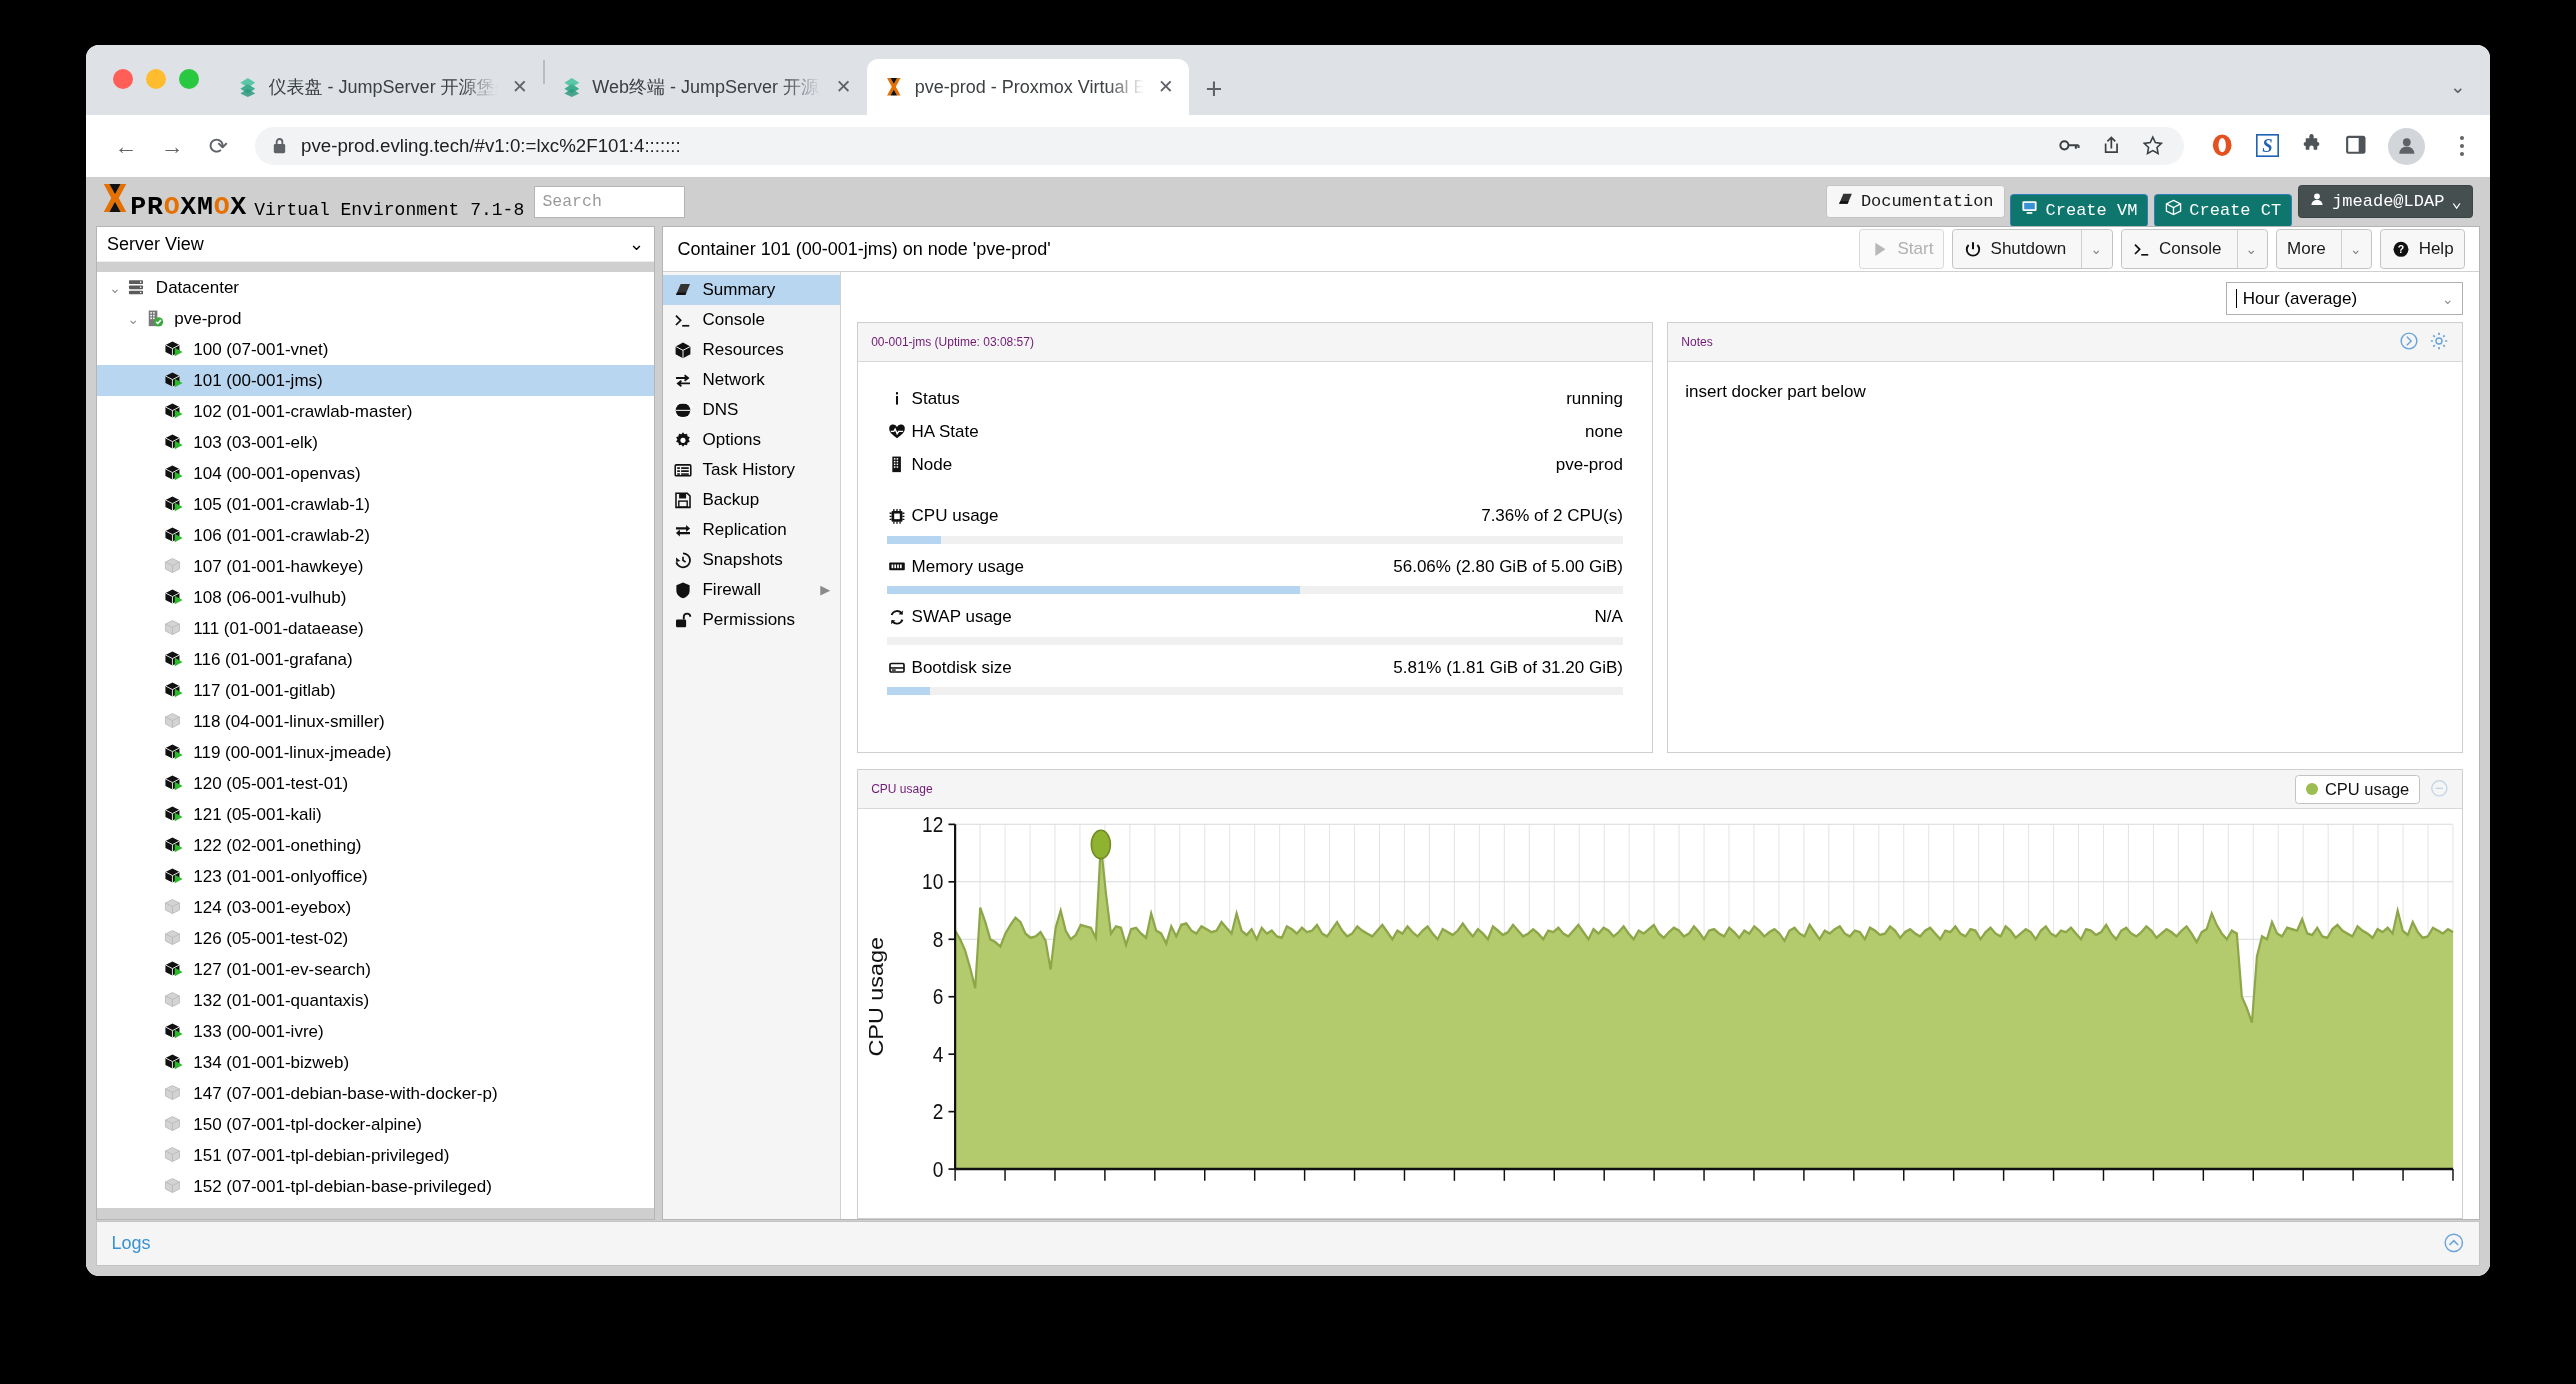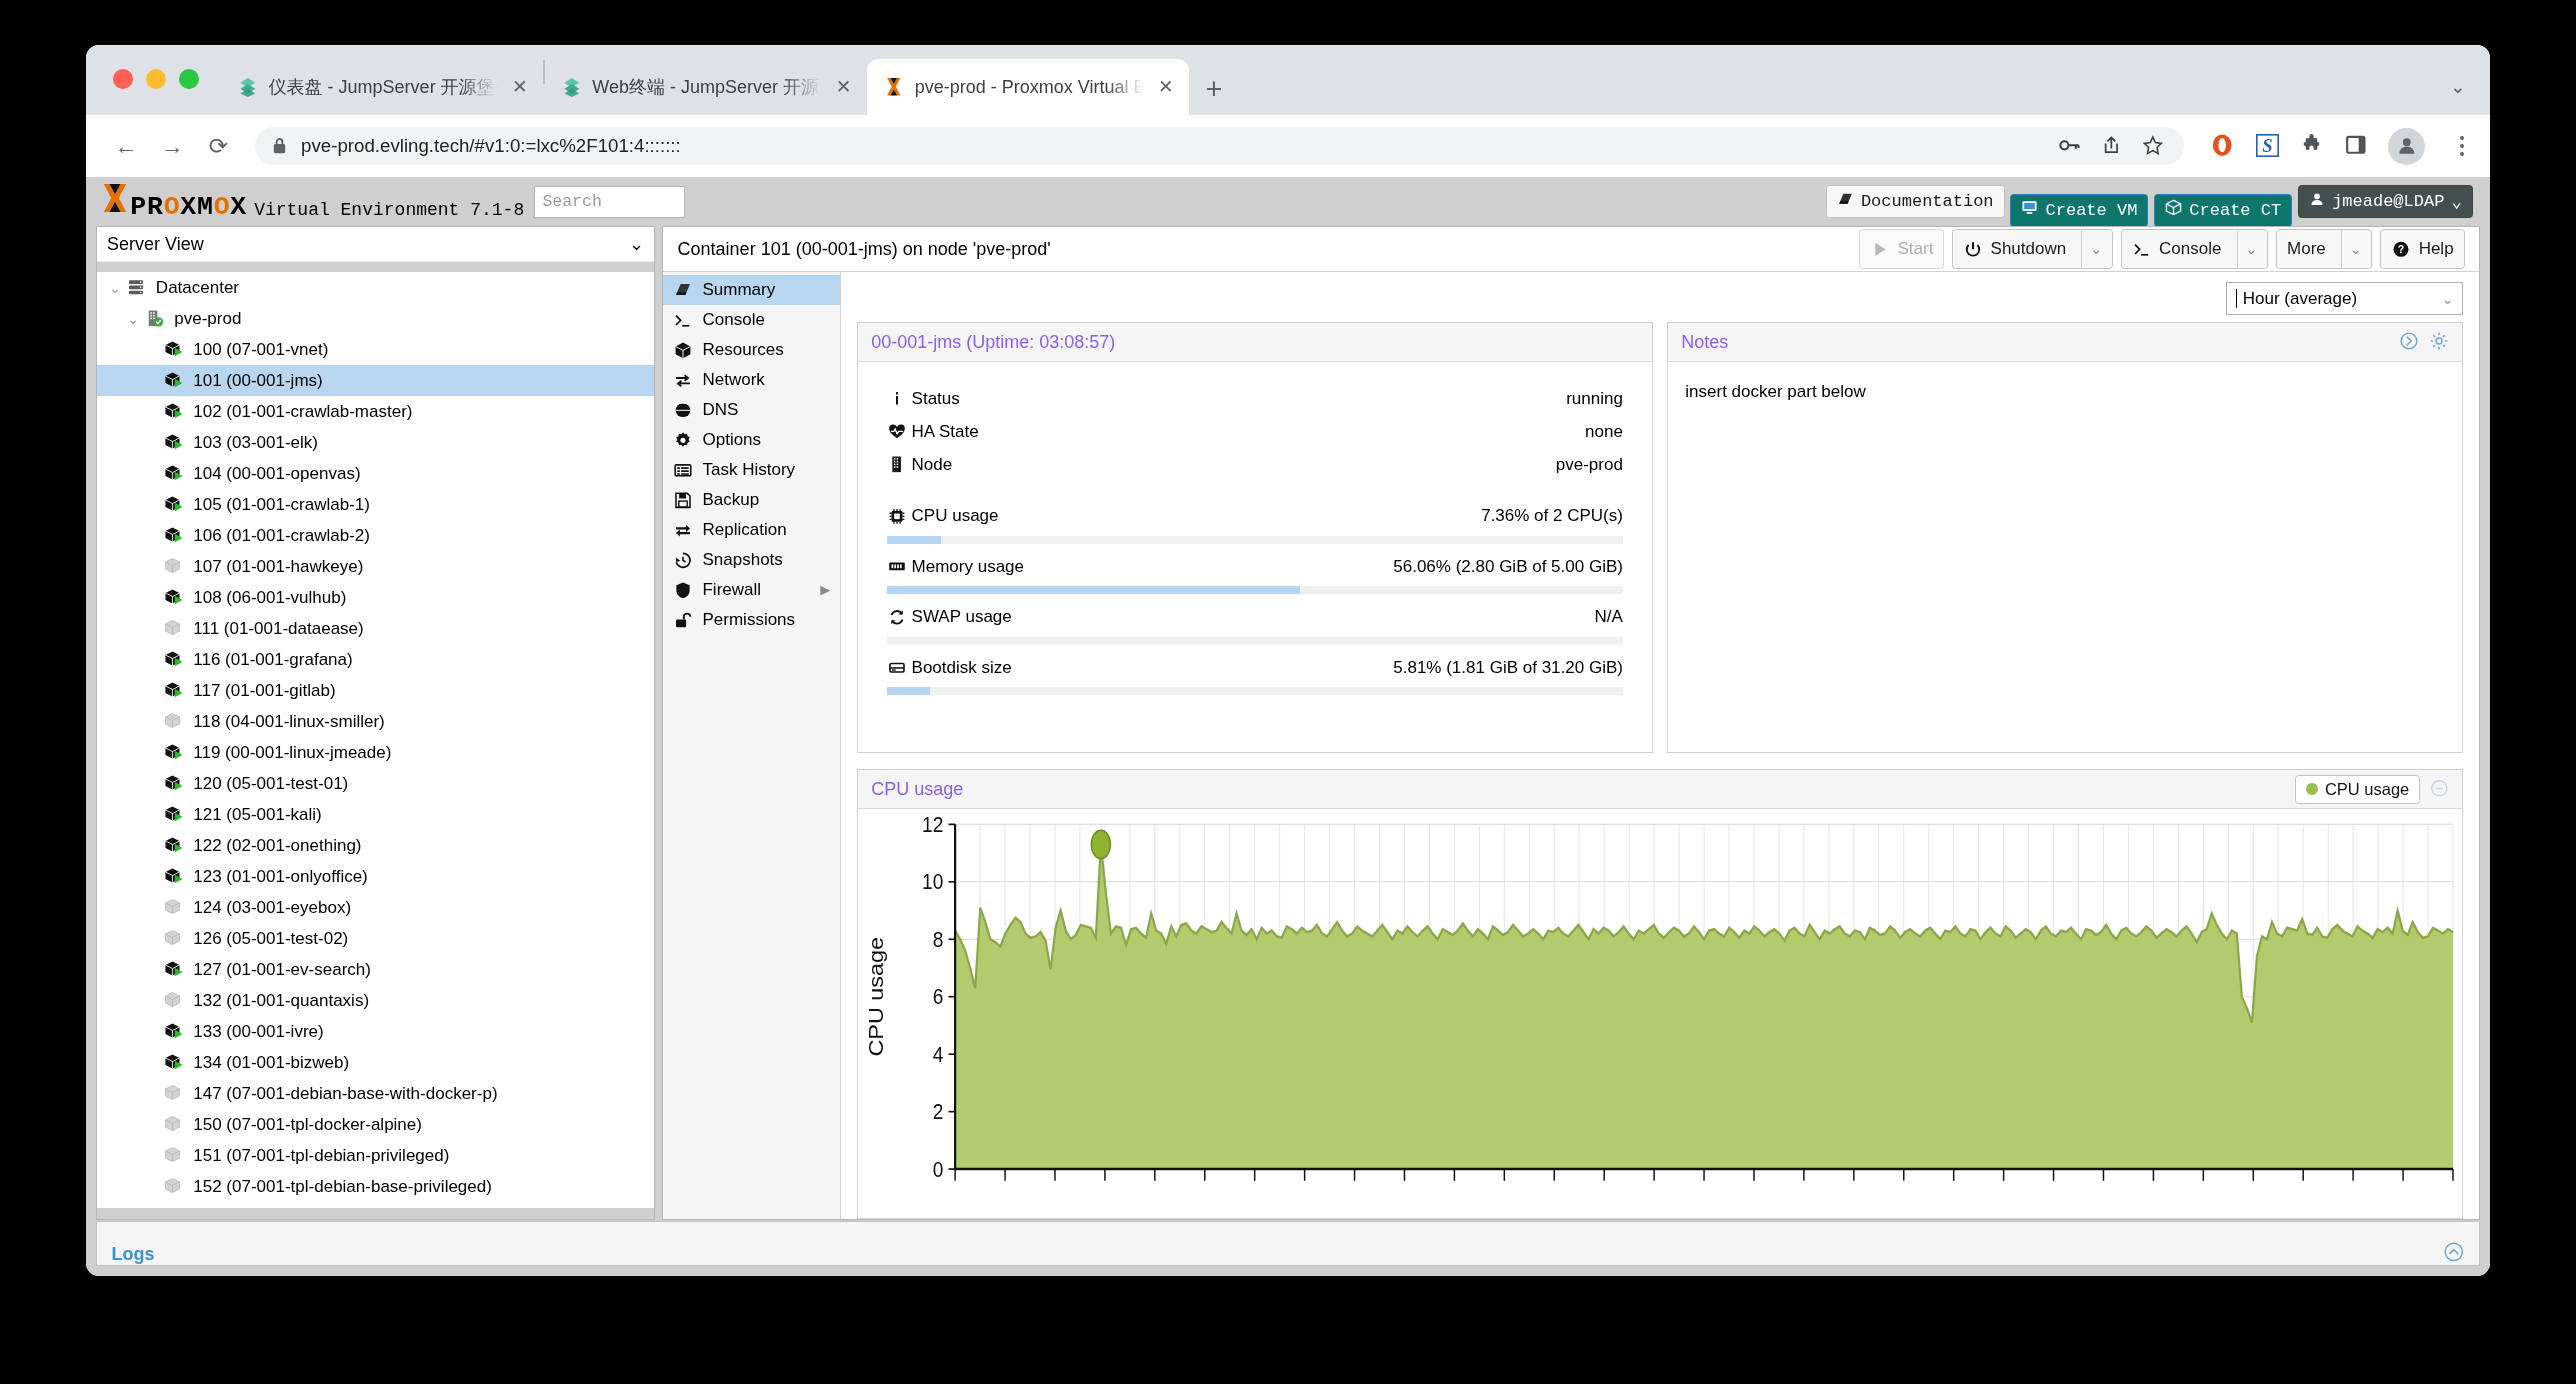--- a/index.html
+++ b/index.html
@@ -124,21 +124,21 @@
   .tr-select {
     width:237px; height:33px; background:#fff; border:0.7px solid #b0b0b0;
     display:flex; align-items:center; padding:0 8.6px; font-size:17px; color:#000; position:relative;
   }
   .tr-caret { margin-left:auto; color:#8a8a8a; font-size:13.7px;}
   .caret-line { width:1.4px; height:18.7px; background:#000; margin-right:5.8px;}
   .cards { display:flex; gap:14.4px; padding:0 16px; }
   .card { border:0.7px solid #cfcfcf; background:#fff; display:flex; flex-direction:column; }
   .card-head { height:39px; background:#f5f5f5; border-bottom:0.7px solid #d8d8d8;
                display:flex; align-items:center; padding:0 13px; }
-  .card-title { font-size:18px; color:#8b5cf6;text-align:right; }
+  .card-title { font-size:12px; color:#701a75;text-align:right; }
   .card-tools { margin-left:auto; display:flex; gap:10px; align-items:center;}
   .status-card { flex:1 1 0; min-width:0; height:431px; }
   .notes-card { flex:1 1 0; min-width:0; height:431px; }
   .st-rows { padding:20px 29px 0 29px; }
   .st-row { display:flex; align-items:center; height:33px; font-size:17px; color:#000;}
   .st-row .ico { width:24.4px; flex:none; display:flex; align-items:center; }
   .st-row .lbl { flex:1; }
   .st-row .val { text-align:right; white-space:nowrap;}
   .st-gap { height:18.7px; }
   .bar { height:8px; background:#f0f0f0; margin:2.9px 0 6.5px 0;}
@@ -147,23 +147,22 @@
   .chart-card { margin:16px 16px 0 16px; border:0.7px solid #cfcfcf; flex:1; display:flex; flex-direction:column; min-height:0;}
   .legend-chip {
     background:#fff; border:0.7px solid #c3c3c3; border-radius:3.6px; height:29px;
     display:flex; align-items:center; gap:7.2px; padding:0 10px; font-size:16.5px; color:#111;
   }
   .legend-dot { width:12.2px; height:12.2px; border-radius:50%; background:#9cbd4f; display:block;}
   .chart-body { flex:1; padding:7.2px 0 0 0; min-height:0; }
   
   .logs-bar {
     position:absolute; left:10px; right:10px; bottom:10px; height:45px;
-    background:#f5f5f5; border:0.7px solid #c3c3c3; display:flex; align-items:flex-end;
+    background:#f5f5f5; border:0.7px solid #c3c3c3; display:flex; align-items:center;
     padding:0 14.4px;
-    font-weight:bold;
   }
   .logs-label { font-size:18px; color:#3892d4; }
   .logs-caret { margin-left:auto; }
 </style>
 </head>
 <body>
 
 <div class="window">
 
   <div class="tabstrip">

